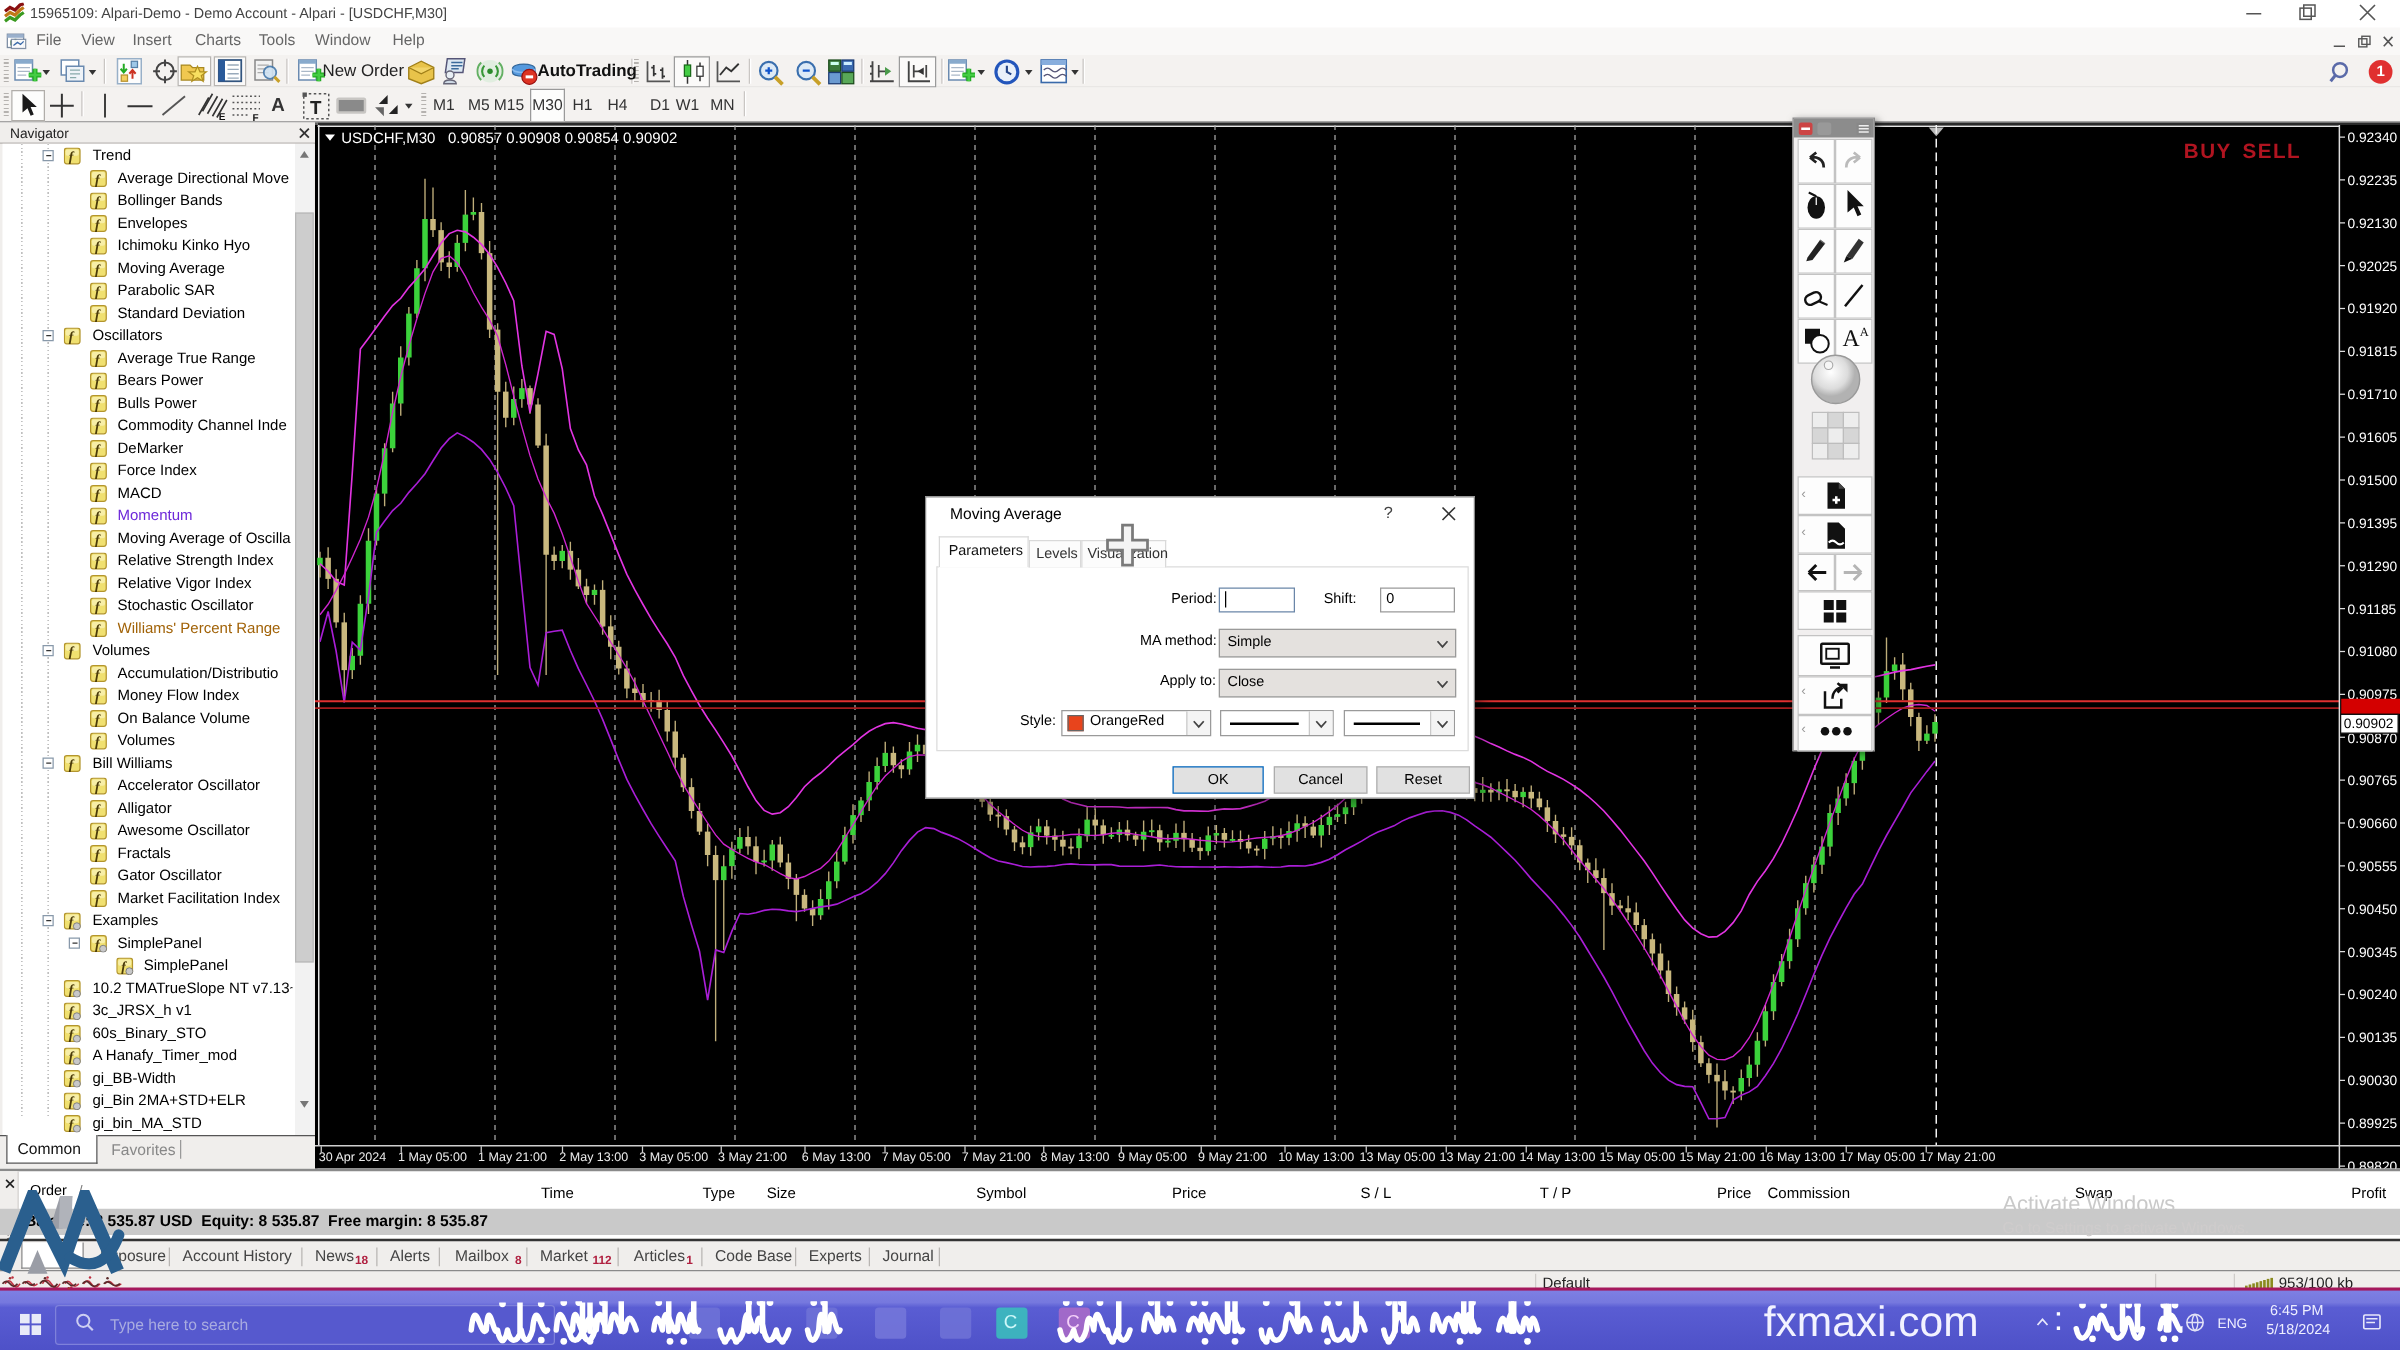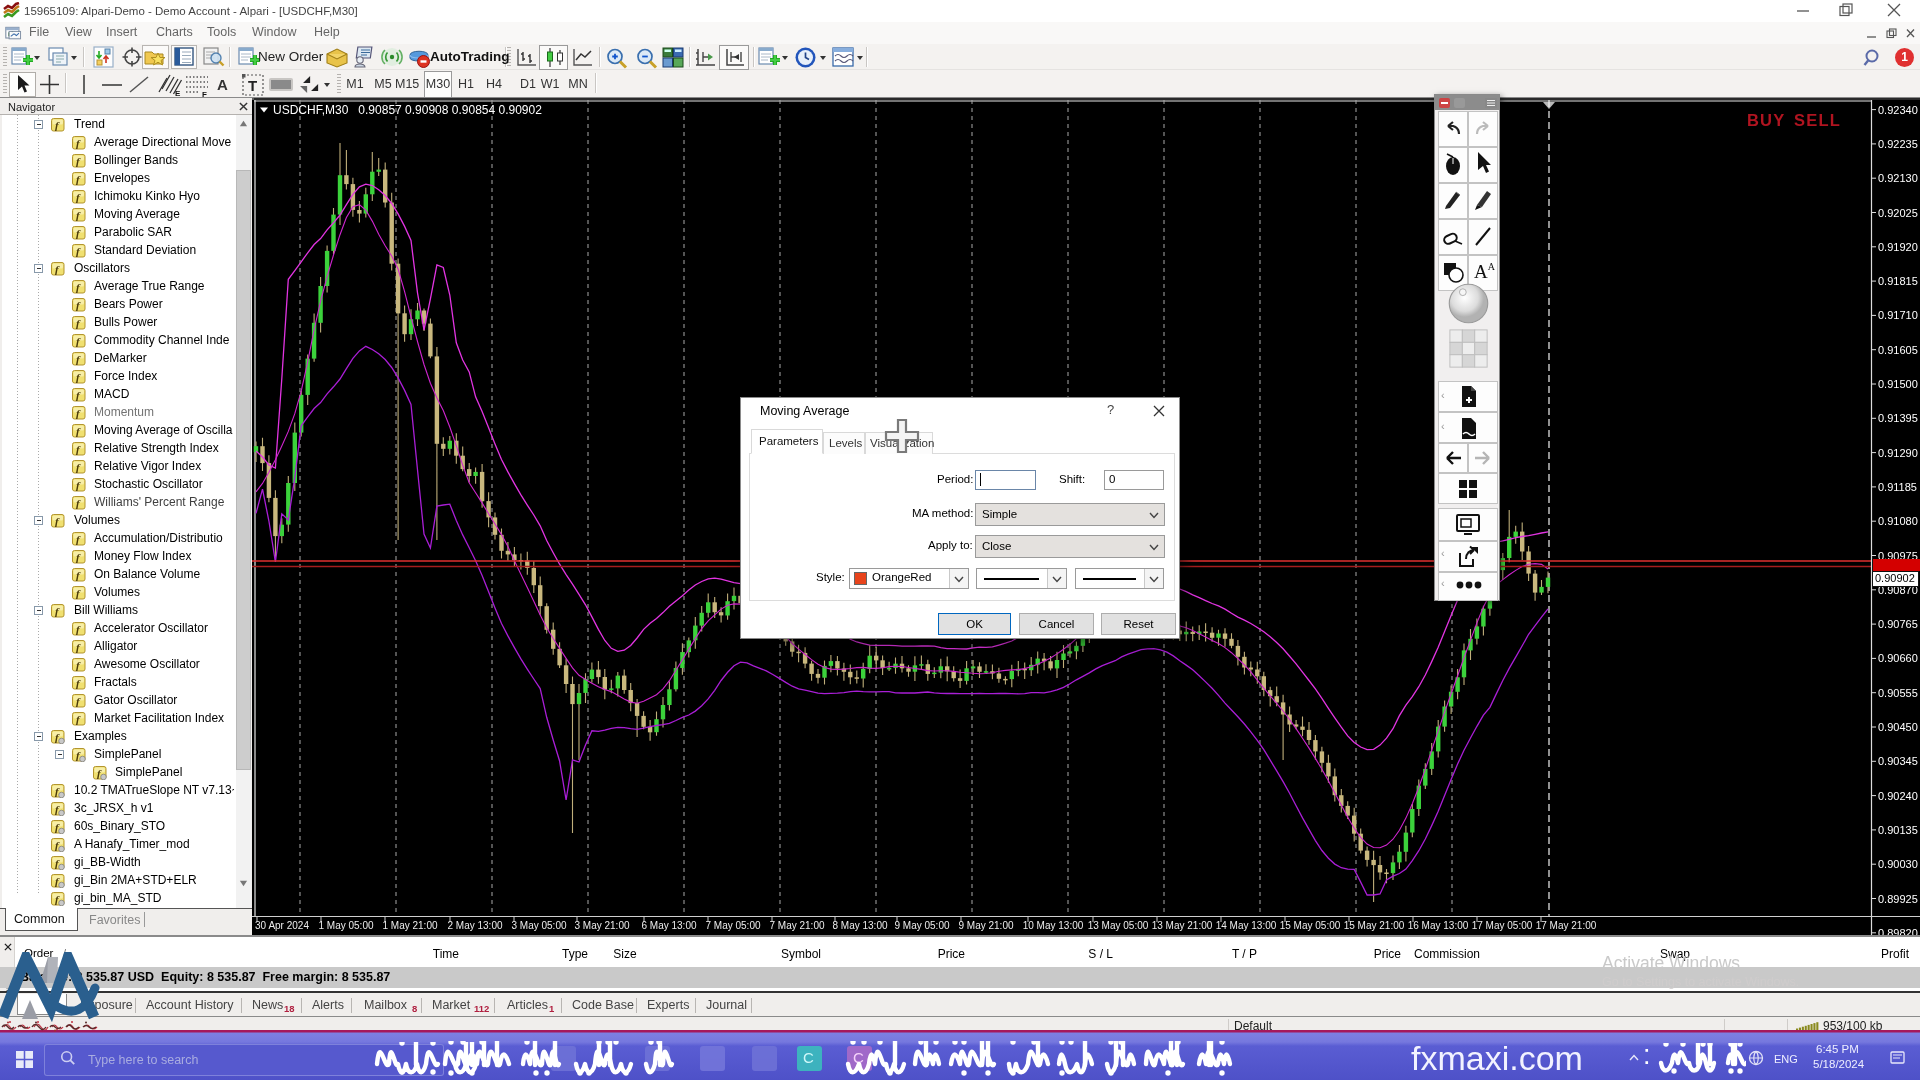--- a/index.html
+++ b/index.html
@@ -385,21 +385,21 @@
       <rect x="0.5" y="0.5" width="12.5" height="12.5" rx="2" fill="#f0e070" stroke="#b3952e" stroke-width="1"></rect>
       <rect x="1.5" y="1.5" width="10.5" height="5" rx="1.5" fill="#f8f0b0" opacity=".85"></rect>
       <text x="4" y="11" font-size="11" font-style="italic" font-family="Liberation Serif,serif" fill="#4a3a08" font-weight="700">f</text>
     </svg>
     <div class="abs" style="left:94px;top:289.0px;font-size:12px;color:#000;white-space:nowrap;width:140px;overflow:hidden">MACD</div>
     <svg class="abs" style="left:72px;top:307.5px" width="14" height="14" viewBox="0 0 14 14">
       <rect x="0.5" y="0.5" width="12.5" height="12.5" rx="2" fill="#f0e070" stroke="#b3952e" stroke-width="1"></rect>
       <rect x="1.5" y="1.5" width="10.5" height="5" rx="1.5" fill="#f8f0b0" opacity=".85"></rect>
       <text x="4" y="11" font-size="11" font-style="italic" font-family="Liberation Serif,serif" fill="#4a3a08" font-weight="700">f</text>
     </svg>
-    <div class="abs" style="left:94px;top:307.0px;font-size:12px;color:#737373;white-space:nowrap;width:140px;overflow:hidden">Momentum</div>
+    <div class="abs" style="left:94px;top:307.0px;font-size:12px;color:#6d28d9;white-space:nowrap;width:140px;overflow:hidden">Momentum</div>
     <svg class="abs" style="left:72px;top:325.5px" width="14" height="14" viewBox="0 0 14 14">
       <rect x="0.5" y="0.5" width="12.5" height="12.5" rx="2" fill="#f0e070" stroke="#b3952e" stroke-width="1"></rect>
       <rect x="1.5" y="1.5" width="10.5" height="5" rx="1.5" fill="#f8f0b0" opacity=".85"></rect>
       <text x="4" y="11" font-size="11" font-style="italic" font-family="Liberation Serif,serif" fill="#4a3a08" font-weight="700">f</text>
     </svg>
     <div class="abs" style="left:94px;top:325.0px;font-size:12px;color:#000;white-space:nowrap;width:140px;overflow:hidden">Moving Average of Oscilla</div>
     <svg class="abs" style="left:72px;top:343.5px" width="14" height="14" viewBox="0 0 14 14">
       <rect x="0.5" y="0.5" width="12.5" height="12.5" rx="2" fill="#f0e070" stroke="#b3952e" stroke-width="1"></rect>
       <rect x="1.5" y="1.5" width="10.5" height="5" rx="1.5" fill="#f8f0b0" opacity=".85"></rect>
       <text x="4" y="11" font-size="11" font-style="italic" font-family="Liberation Serif,serif" fill="#4a3a08" font-weight="700">f</text>
@@ -415,21 +415,21 @@
       <rect x="0.5" y="0.5" width="12.5" height="12.5" rx="2" fill="#f0e070" stroke="#b3952e" stroke-width="1"></rect>
       <rect x="1.5" y="1.5" width="10.5" height="5" rx="1.5" fill="#f8f0b0" opacity=".85"></rect>
       <text x="4" y="11" font-size="11" font-style="italic" font-family="Liberation Serif,serif" fill="#4a3a08" font-weight="700">f</text>
     </svg>
     <div class="abs" style="left:94px;top:379.0px;font-size:12px;color:#000;white-space:nowrap;width:140px;overflow:hidden">Stochastic Oscillator</div>
     <svg class="abs" style="left:72px;top:397.5px" width="14" height="14" viewBox="0 0 14 14">
       <rect x="0.5" y="0.5" width="12.5" height="12.5" rx="2" fill="#f0e070" stroke="#b3952e" stroke-width="1"></rect>
       <rect x="1.5" y="1.5" width="10.5" height="5" rx="1.5" fill="#f8f0b0" opacity=".85"></rect>
       <text x="4" y="11" font-size="11" font-style="italic" font-family="Liberation Serif,serif" fill="#4a3a08" font-weight="700">f</text>
     </svg>
-    <div class="abs" style="left:94px;top:397.0px;font-size:12px;color:#404040;white-space:nowrap;width:140px;overflow:hidden">Williams' Percent Range</div>
+    <div class="abs" style="left:94px;top:397.0px;font-size:12px;color:#a16207;white-space:nowrap;width:140px;overflow:hidden">Williams' Percent Range</div>
     <div class="abs" style="left:34px;top:418.0px;width:9px;height:9px;background:#fff;border:1px solid #89a">
       <div style="position:absolute;left:1.5px;top:3px;width:4px;height:1px;background:#333"></div>
     </div>
     <svg class="abs" style="left:51px;top:415.5px" width="14" height="14" viewBox="0 0 14 14">
       <rect x="0.5" y="0.5" width="12.5" height="12.5" rx="2" fill="#f0e070" stroke="#b3952e" stroke-width="1"></rect>
       <rect x="1.5" y="1.5" width="10.5" height="5" rx="1.5" fill="#f8f0b0" opacity=".85"></rect>
       <text x="4" y="11" font-size="11" font-style="italic" font-family="Liberation Serif,serif" fill="#4a3a08" font-weight="700">f</text>
     </svg>
     <div class="abs" style="left:74px;top:415.0px;font-size:12px;color:#000;white-space:nowrap;width:160px;overflow:hidden">Volumes</div>
     <svg class="abs" style="left:72px;top:433.5px" width="14" height="14" viewBox="0 0 14 14">

